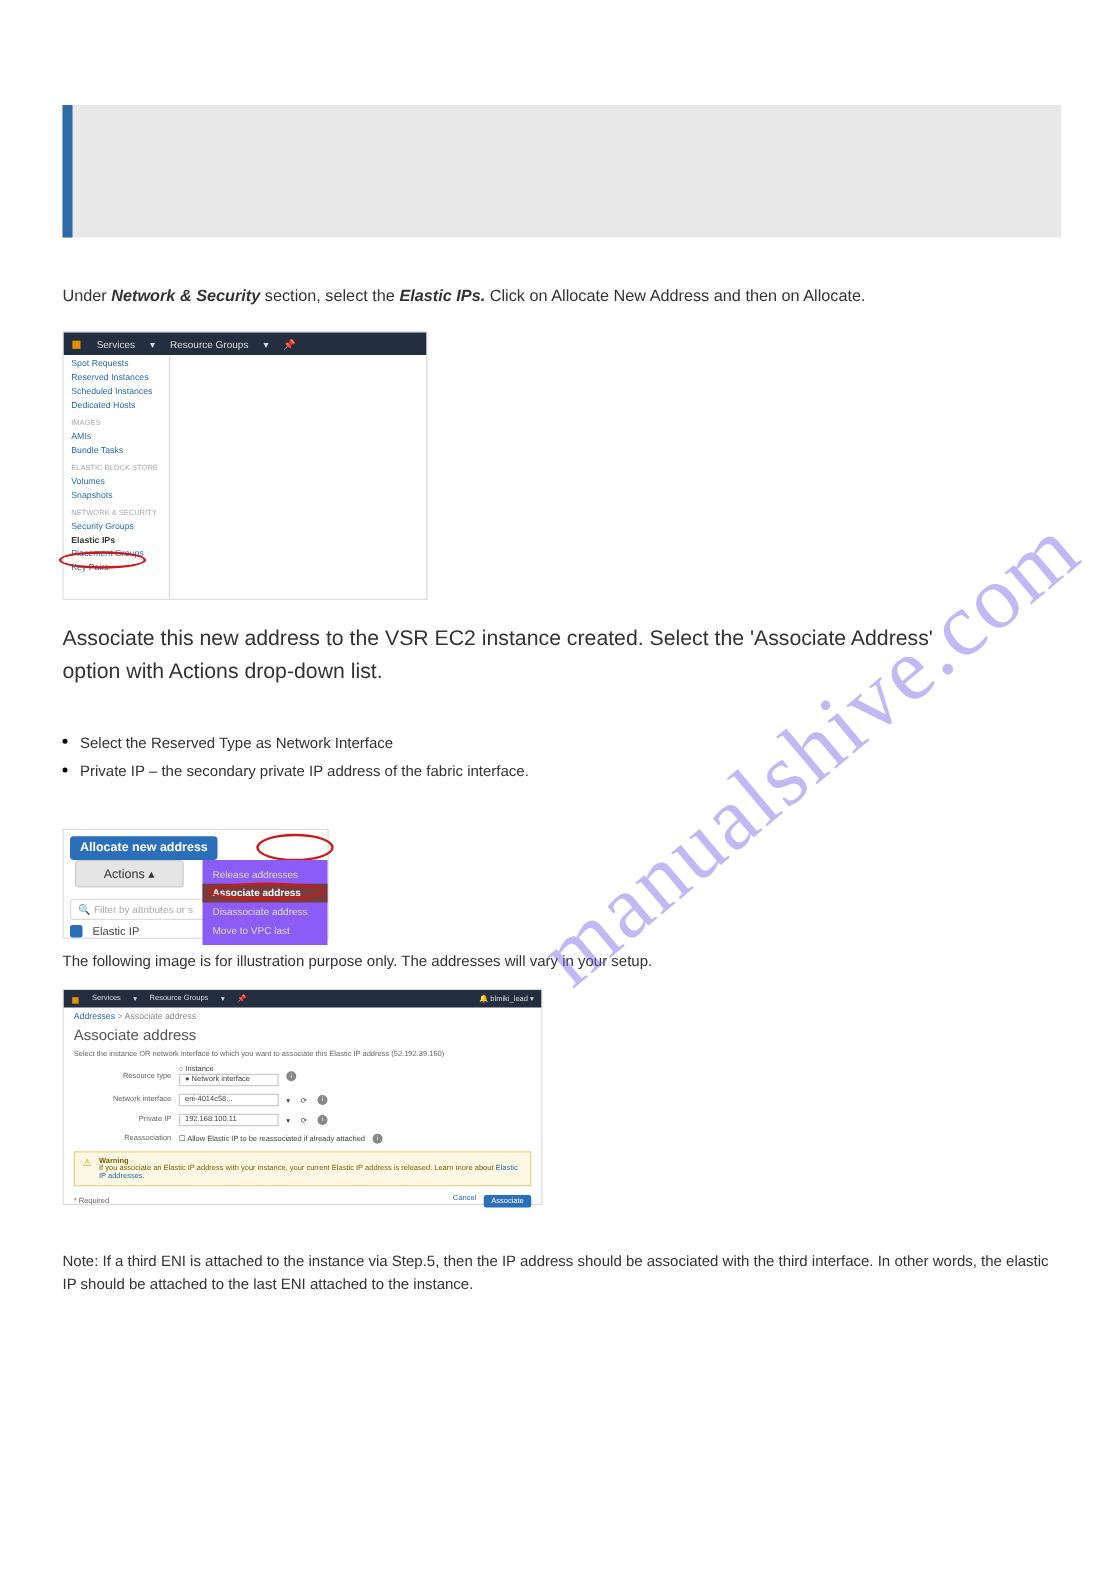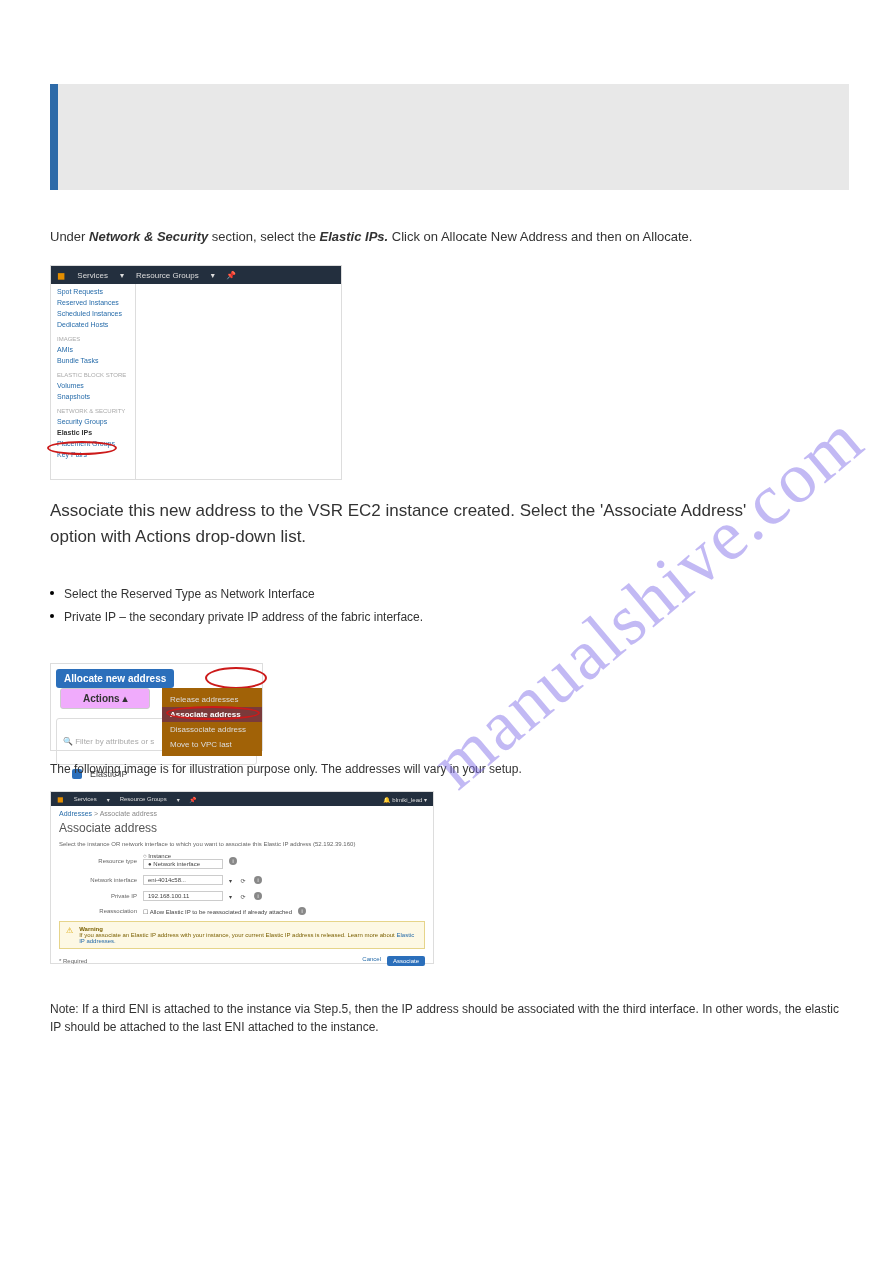--- a/index.html
+++ b/index.html
@@ -115,43 +115,43 @@
     width: 213px; height: 88px;
     background: #fff; border: 1px solid #ddd;
   }
   .shot2 .row1 { padding: 5px; }
   .shot2 .alloc-btn2 {
     background: #2b6fbb; color: #fff; font-size: 10px;
     padding: 4px 8px; border-radius: 3px; font-weight: bold;
     display: inline-block;
   }
   .shot2 .actions-btn2 {
-    background: #f0abfc; color: #333; font-size: 10px;
+    background: #e5e5e5; color: #333; font-size: 10px;
     padding: 4px 22px; border: 1px solid #ccc; border-radius: 3px;
-    display: inline-block; margin-left: 4px; font-weight: bold;
+    display: inline-block; margin-left: 4px; font-weight: normal;
     position: relative; z-index: 2;
   }
   .shot2 .circle-actions {
     position: absolute; top: 3px; left: 154px;
     width: 62px; height: 22px;
     border: 2px solid #cc1a1a; border-radius: 50%; z-index: 3;
   }
   .shot2 .filter2 {
     margin: 4px 5px; border: 1px solid #ddd; border-radius: 3px;
-    font-size: 8px; color: #aaa; padding: 18px 6px;
+    font-size: 8px; color: #aaa; padding: 3px 6px;
   }
   .shot2 .filter2::before { content: "🔍 "; }
   .shot2 .eiprow {
-    margin: 4px 21px; font-size: 9px; color: #444;
+    margin: 4px 5px; font-size: 9px; color: #444;
     display: flex; align-items: flex-end; gap: 8px;
   }
   .shot2 .eiprow .cb { width: 10px; height: 10px; background: #2b6fbb; border-radius: 2px; }
   .shot2 .menu {
     position: absolute; top: 24px; right: 0;
-    background: #a16207; color: #ddd; font-size: 8px;
+    background: #8b5cf6; color: #ddd; font-size: 8px;
     width: 100px; padding: 4px 0; z-index: 4;
   }
   .shot2 .menu .mi { padding: 3px 8px; }
   .shot2 .menu .mi.hl { background: #7a3a3a; color: #fff; font-weight: bold; }
   .shot2 .circle-assoc {
     position: absolute; top: 42px; right: 2px;
     width: 94px; height: 14px;
     border: 2px solid #cc1a1a; border-radius: 50%; z-index: 5;
   }
 

